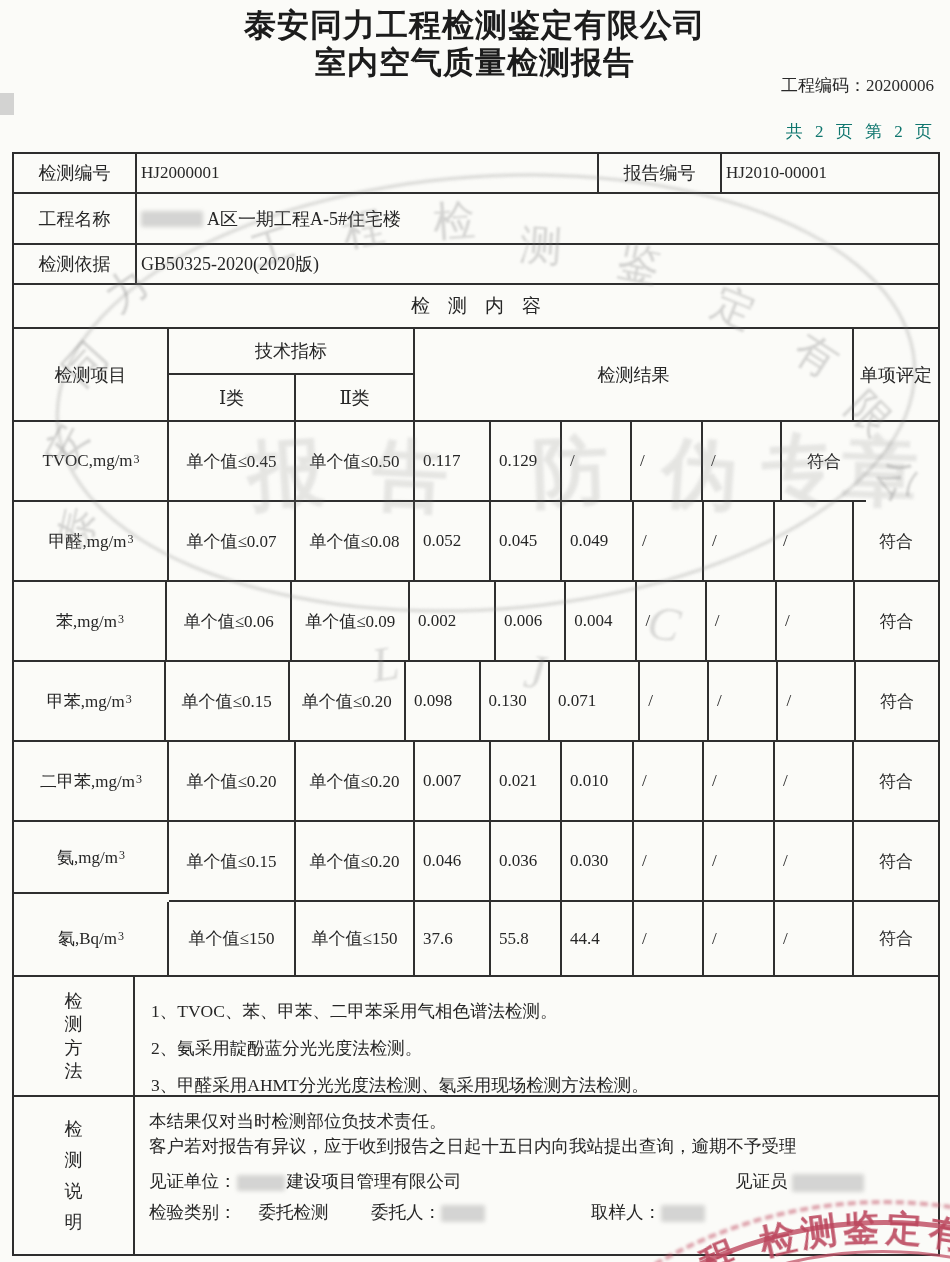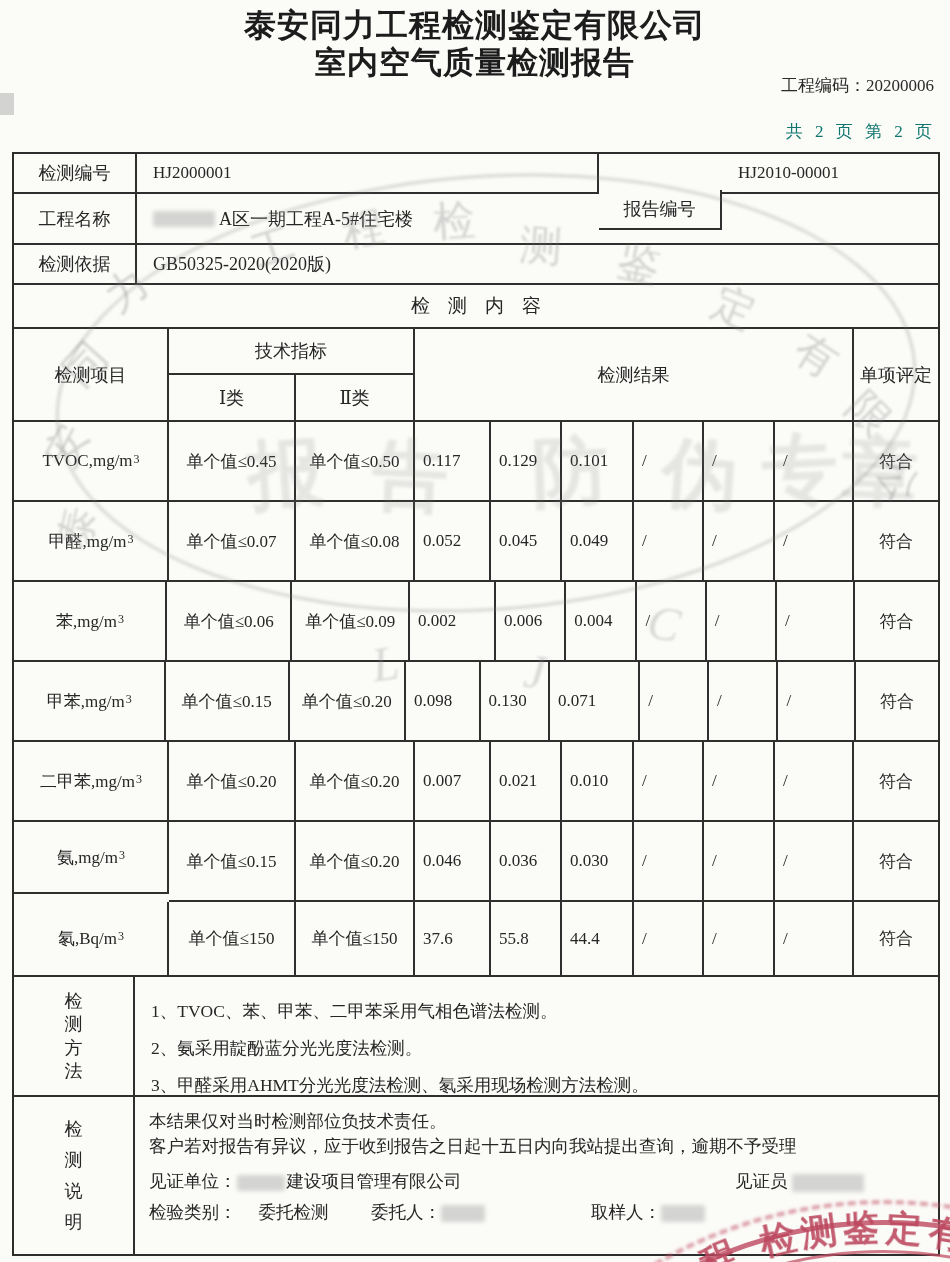--- a/index.html
+++ b/index.html
@@ -19,21 +19,21 @@
   .proj-code{position:absolute;right:16px;top:74px;font-size:17px;color:#2a2a2a;}
   .pagination{position:absolute;right:14px;top:120px;font-size:17px;letter-spacing:4px;color:#0f766e;}
   .corner-artifact{position:absolute;left:0;top:93px;width:14px;height:22px;background:#bdbdbd;opacity:.65;}
   
   .sheet{position:absolute;left:12px;top:152px;width:924px;height:1100px;
     border:2.5px solid #2d2d2d;box-sizing:content-box;}
   .cell{position:absolute;box-sizing:border-box;border-color:#2f2f2f;border-style:solid;border-width:0;
     display:flex;align-items:center;font-size:18px;}
   .br{border-right-width:2px;} .bb{border-bottom-width:2px;}
   .center{justify-content:center;text-align:center;}
-  .pad{padding-left:16px;}
+  .pad{padding-left:4px;}
   .num{font-size:17px;}
   .section-title{letter-spacing:18px;font-size:19px;text-indent:18px;}
   .vlabel{flex-direction:column;justify-content:space-evenly;padding:10px 0;}
   .vlabel div{line-height:1;}
   sup{font-size:12px;position:relative;top:-2px;left:1px;}
   
   .drow{position:absolute;left:0;width:924px;display:flex;}
   .dc{box-sizing:border-box;border-right:2px solid #2f2f2f;border-bottom:2px solid #2f2f2f;
      display:flex;align-items:center;font-size:17px;}
   .dc.last{border-right:none;}
@@ -79,21 +79,21 @@
   <div class="title1">泰安同力工程检测鉴定有限公司</div>
   <div class="title2">室内空气质量检测报告</div>
   <div class="proj-code"><span>工程编码：</span><span>20200006</span></div>
   <div class="pagination">共 2 页 第 2 页</div>
   <div class="corner-artifact"></div>
 
   <div class="sheet">
 
     <div class="cell br bb center" style="left:0;top:0;width:123px;height:40px;">检测编号</div>
     <div class="cell br bb pad num" style="left:123px;top:0;width:462px;height:40px;">HJ2000001</div>
-    <div class="cell br bb center" style="left:585px;top:0;width:123px;height:40px;margin-top:36px;">报告编号</div>
+    <div class="cell br bb center" style="left:585px;top:0;width:123px;height:40px;">报告编号</div>
     <div class="cell bb pad num" style="left:708px;top:0;width:216px;height:40px;">HJ2010-00001</div>
 
     <div class="cell br bb center" style="left:0;top:40px;width:123px;height:51px;">工程名称</div>
     <div class="cell bb pad" style="left:123px;top:40px;width:801px;height:51px;">
         <span class="smudge" style="width:62px;height:16px;margin-right:4px;"></span>
         <span>A区一期工程A-5#住宅楼</span>
       </div>
 
     <div class="cell br bb center" style="left:0;top:91px;width:123px;height:40px;">检测依据</div>
     <div class="cell bb pad" style="left:123px;top:91px;width:801px;height:40px;">GB50325-2020(2020版)</div>
@@ -107,21 +107,20 @@
     <div class="cell bb center" style="left:840px;top:175px;width:84px;height:93px;">单项评定</div>
     <div class="cell br bb center" style="left:401px;top:175px;width:439px;height:93px;">检测结果</div>
 
     <div id="data-rows">
         <div class="drow" style="top: 268px; height: 64px; border-radius: 9px;">
           <div class="dc center" style="height: 80px; width: 155px;">TVOC,mg/m<sup>3</sup></div>
           <div class="dc center" style="height: 80px; width: 127px;">单个值≤0.45</div>
           <div class="dc center" style="height: 80px; width: 119px;">单个值≤0.50</div>
           <div class="dc val" style="height: 80px; width: 76px;">0.117</div>
           <div class="dc val" style="height: 80px; width: 71px;">0.129</div>
-          <div class="dc val" style="height: 80px; width: 72px;">0.101</div>
           <div class="dc val" style="height: 80px; width: 70px;">/</div>
           <div class="dc val" style="height: 80px; width: 71px;">/</div>
           <div class="dc val" style="height: 80px; width: 79px;">/</div>
           <div class="dc center last" style="height: 80px; width: 84px;">符合</div>
         </div>
         <div class="drow" style="top: 348px; height: 80px;">
           <div class="dc center" style="height: 80px; width: 155px;">甲醛,mg/m<sup>3</sup></div>
           <div class="dc center" style="height: 80px; width: 127px;">单个值≤0.07</div>
           <div class="dc center" style="height: 80px; width: 119px;">单个值≤0.08</div>
           <div class="dc val" style="height: 80px; width: 76px;">0.052</div>

